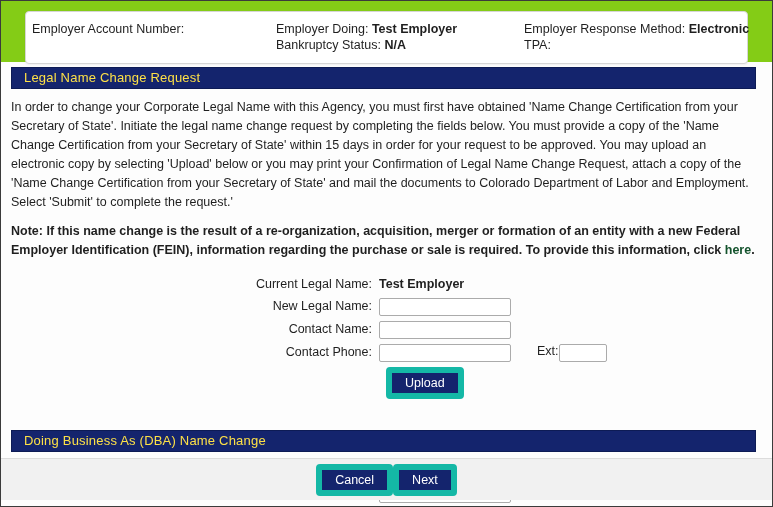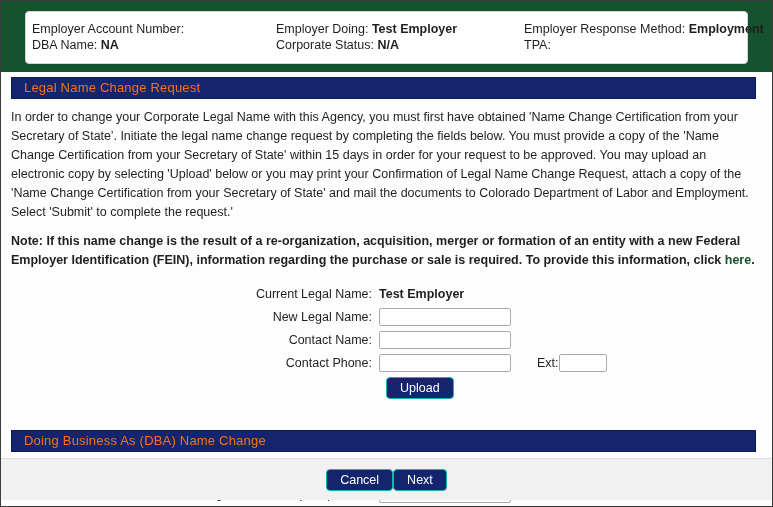--- a/index.html
+++ b/index.html
@@ -12,42 +12,42 @@
   .frame {
     position: relative;
     width: 773px;
     height: 507px;
     border: 1px solid #3b3b3b;
     background: #fdfdfd;
     overflow: hidden;
   }
   
   .top-band {
-    background: #14532d;
+    background: #84cc16;
     padding: 10px 24px 8px 24px;
-    height: 71px;
+    height: 61px;
   }
   .info-card {
     background: #ffffff;
     border: 1px solid #d6d6d6;
     border-radius: 4px;
     box-shadow: 0 1px 2px rgba(0,0,0,0.06);
     height: 53px;
     padding: 9px 6px 7px 6px;
     display: grid;
     grid-template-columns: 244px 248px auto;
   }
   .info-col { display: flex; flex-direction: column; }
   .info-row { line-height: 16px; white-space: nowrap; }
   .info-row b { font-weight: 700; }
   
   .section-bar {
     background: #14246d;
     border: 1px solid #0d1b55;
-    color: #f97316;
+    color: #fde047;
     height: 22px;
     line-height: 20px;
     font-size: 13px;
     letter-spacing: 0.2px;
     padding-left: 12px;
     margin: 0 16px 0 10px;
   }
   .bar1 { margin-top: 5px; }
   .bar2 { margin-top: 31px; }
   
@@ -65,21 +65,21 @@
   .link {
     color: #14532d;
     text-decoration: none;
     cursor: pointer;
   }
   .note .link { font-weight: 700; }
   
   .form { margin-top: 16px; }
   .form-row {
     display: flex;
-    align-items: center;
+    align-items: flex-start;
     margin-bottom: 5px;
   }
   .form-label {
     width: 368px;
     text-align: right;
     padding-right: 7px;
     line-height: 17px;
   }
   .form-value { font-weight: 700; line-height: 17px; }
   .text-input {
@@ -89,21 +89,21 @@
     border-radius: 2px;
     background: #ffffff;
     font-family: "Liberation Sans", sans-serif;
     font-size: 12px;
     padding: 0 3px;
   }
   .ext-label { margin-left: 26px; }
   .ext-input { width: 48px; }
   .btn {
     background: #14246d;
-    border: 1px solid #14b8a6;
+    border: 6px solid #14b8a6;
     border-radius: 4px;
     color: #ffffff;
     font-family: "Liberation Sans", sans-serif;
     font-size: 12.5px;
     padding: 3px 13px;
     cursor: pointer;
   }
   .upload-row { margin-top: 2px; padding-left: 375px; }
   .dba-form { margin-top: 11px; }
   .dba-value { width: 128px; }
@@ -127,39 +127,35 @@
 
 <div class="frame">
 
   <div class="top-band">
     <div class="info-card">
       <div class="info-col">
         <div class="info-row">
           <span>Employer Account Number:</span>
           <b></b>
         </div>
-        <div class="info-row">
-          <span>DBA Name:</span>
-          <b>NA</b>
-        </div>
       </div>
       <div class="info-col">
         <div class="info-row">
           <span>Employer Doing:</span>
           <b>Test Employer</b>
         </div>
         <div class="info-row">
-          <span>Corporate Status:</span>
+          <span>Bankruptcy Status:</span>
           <b>N/A</b>
         </div>
       </div>
       <div class="info-col">
         <div class="info-row">
           <span>Employer Response Method:</span>
-          <b>Employment</b>
+          <b>Electronic</b>
         </div>
         <div class="info-row">
           <span>TPA:</span>
           <b></b>
         </div>
       </div>
     </div>
   </div>
 
   <div class="section-bar bar1">

